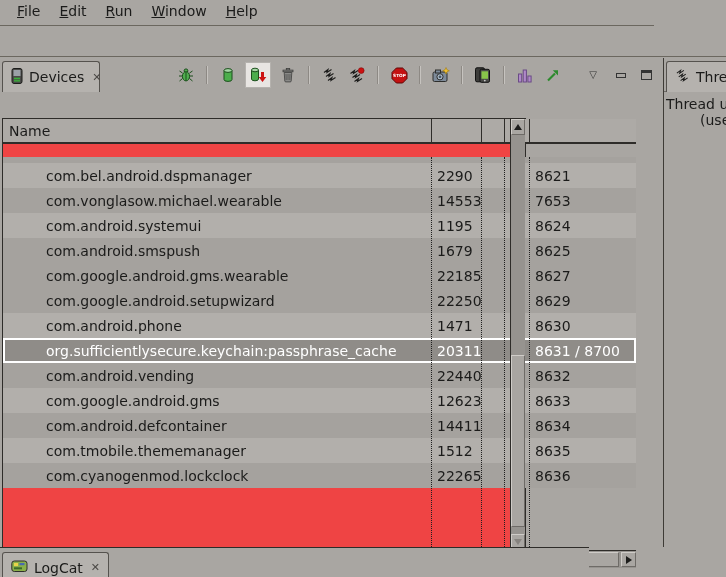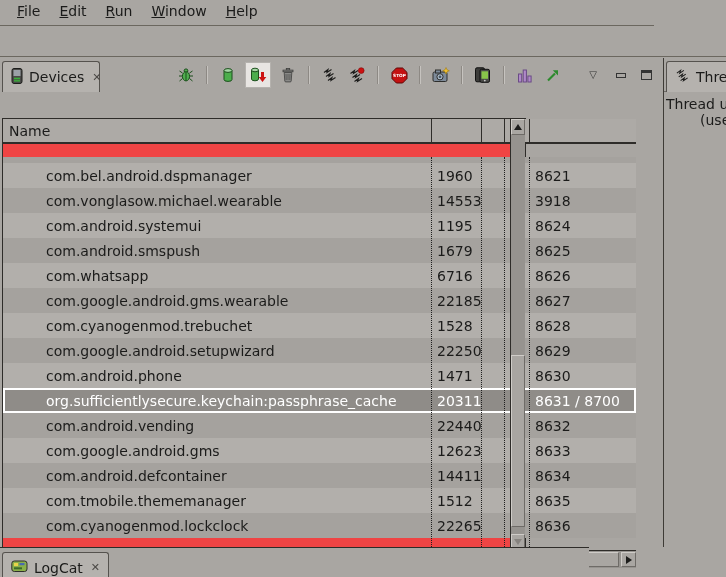--- a/index.html
+++ b/index.html
@@ -260,52 +260,42 @@
       <span class="hsep" style="left:478px"></span>
       <span class="hsep" style="left:501px"></span>
       <span class="hsep" style="left:526px"></span>
     </div>
 
     <div class="tbody">
       <div class="sliver"></div>
 
       <div class="trow light">
           <span class="cell-name">com.bel.android.dspmanager</span>
-          <span class="cell-pid">1960</span>
+          <span class="cell-pid">2290</span>
           <span class="cell-port">8621</span>
         </div>
         <div class="trow dark">
           <span class="cell-name">com.vonglasow.michael.wearable</span>
           <span class="cell-pid">14553</span>
-          <span class="cell-port">3918</span>
+          <span class="cell-port">7653</span>
         </div>
         <div class="trow light">
           <span class="cell-name">com.android.systemui</span>
           <span class="cell-pid">1195</span>
           <span class="cell-port">8624</span>
         </div>
         <div class="trow dark">
           <span class="cell-name">com.android.smspush</span>
           <span class="cell-pid">1679</span>
           <span class="cell-port">8625</span>
         </div>
-        <div class="trow light">
-          <span class="cell-name">com.whatsapp</span>
-          <span class="cell-pid">6716</span>
-          <span class="cell-port">8626</span>
-        </div>
         <div class="trow dark">
           <span class="cell-name">com.google.android.gms.wearable</span>
           <span class="cell-pid">22185</span>
           <span class="cell-port">8627</span>
-        </div>
-        <div class="trow light">
-          <span class="cell-name">com.cyanogenmod.trebuchet</span>
-          <span class="cell-pid">1528</span>
-          <span class="cell-port">8628</span>
         </div>
         <div class="trow dark">
           <span class="cell-name">com.google.android.setupwizard</span>
           <span class="cell-pid">22250</span>
           <span class="cell-port">8629</span>
         </div>
         <div class="trow light">
           <span class="cell-name">com.android.phone</span>
           <span class="cell-pid">1471</span>
           <span class="cell-port">8630</span>

